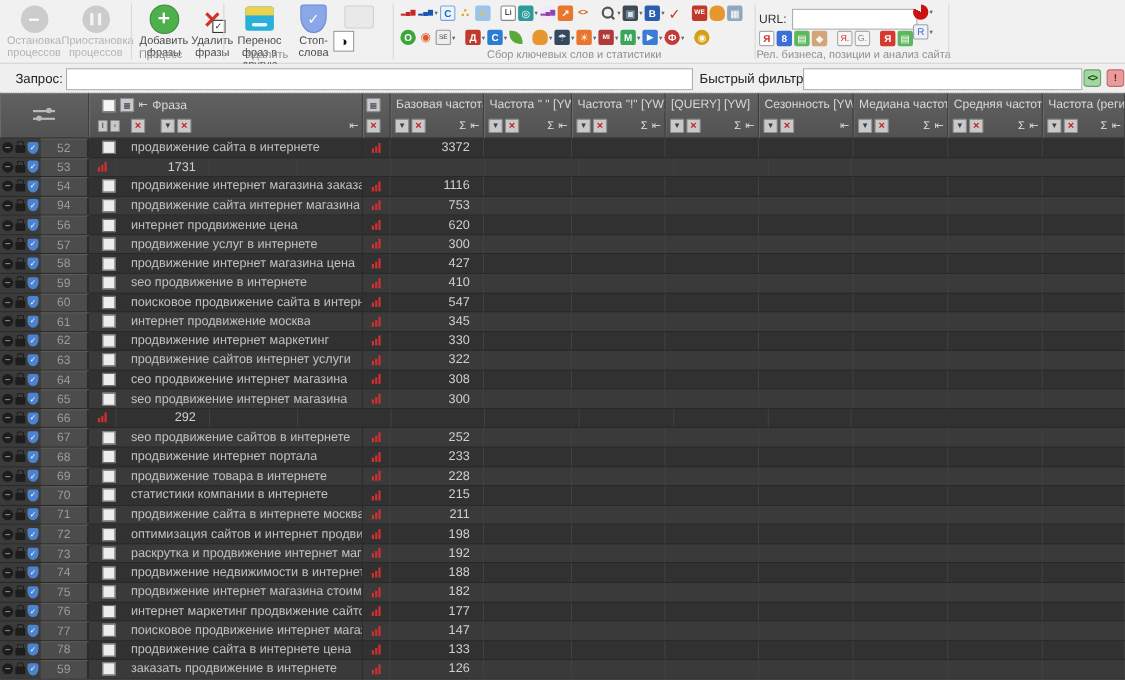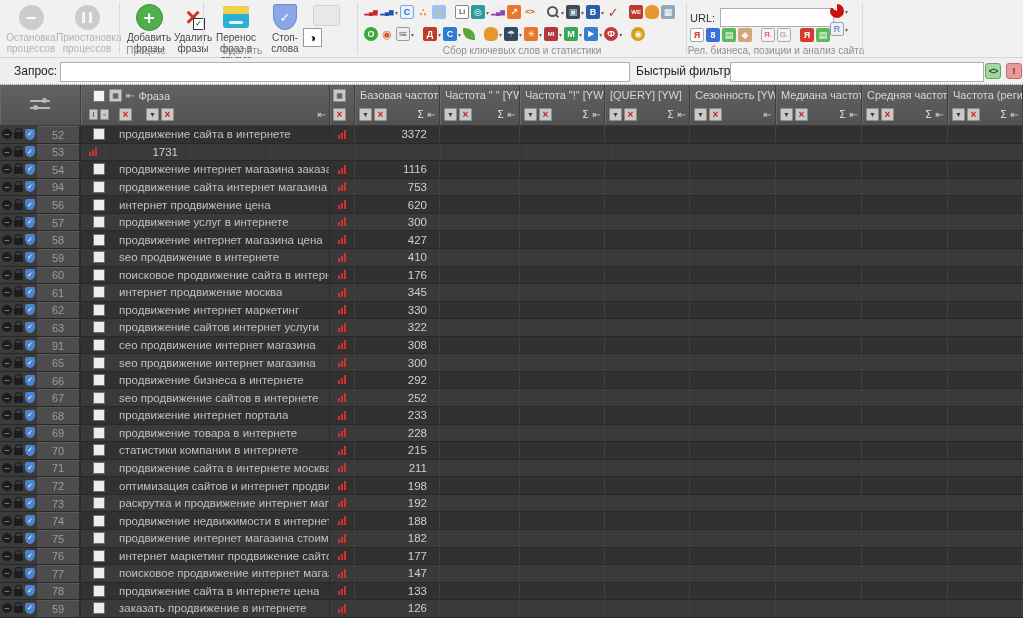--- a/index.html
+++ b/index.html
@@ -659,21 +659,21 @@
           <span class="cbx"></span>
           <span class="phtext">поисковое продвижение сайта в интерн</span>
         </div>
         <div class="chcell">
           <span class="bars">
             <i></i>
             <i></i>
             <i></i>
           </span>
         </div>
-        <div class="freqcell">176</div>
+        <div class="freqcell">547</div>
         <div class="ecell" style="width: 80px;"></div>
         <div class="ecell" style="width: 85px;"></div>
         <div class="ecell" style="width: 85px;"></div>
         <div class="ecell" style="width: 86px;"></div>
         <div class="ecell" style="width: 86px;"></div>
         <div class="ecell" style="width: 86px;"></div>
         <div class="ecell" style="width: 75px;"></div>
       </div>
       <div class="row alt">
         <div class="licons">
@@ -755,21 +755,21 @@
         <div class="ecell" style="width: 86px;"></div>
         <div class="ecell" style="width: 86px;"></div>
         <div class="ecell" style="width: 75px;"></div>
       </div>
       <div class="row">
         <div class="licons">
           <span class="ric circ">–</span>
           <span class="ric lockic"></span>
           <span class="ric shieldic">✓</span>
         </div>
-        <div class="numcell">91</div>
+        <div class="numcell">64</div>
         <div class="phcell">
           <span class="cbx"></span>
           <span class="phtext">сео продвижение интернет магазина</span>
         </div>
         <div class="chcell">
           <span class="bars">
             <i></i>
             <i></i>
             <i></i>
           </span>
@@ -810,24 +810,20 @@
         <div class="ecell" style="width: 86px;"></div>
         <div class="ecell" style="width: 75px;"></div>
       </div>
       <div class="row">
         <div class="licons">
           <span class="ric circ">–</span>
           <span class="ric lockic"></span>
           <span class="ric shieldic">✓</span>
         </div>
         <div class="numcell">66</div>
-        <div class="phcell">
-          <span class="cbx"></span>
-          <span class="phtext">продвижение бизнеса в интернете</span>
-        </div>
         <div class="chcell">
           <span class="bars">
             <i></i>
             <i></i>
             <i></i>
           </span>
         </div>
         <div class="freqcell">292</div>
         <div class="ecell" style="width: 80px;"></div>
         <div class="ecell" style="width: 85px;"></div>

